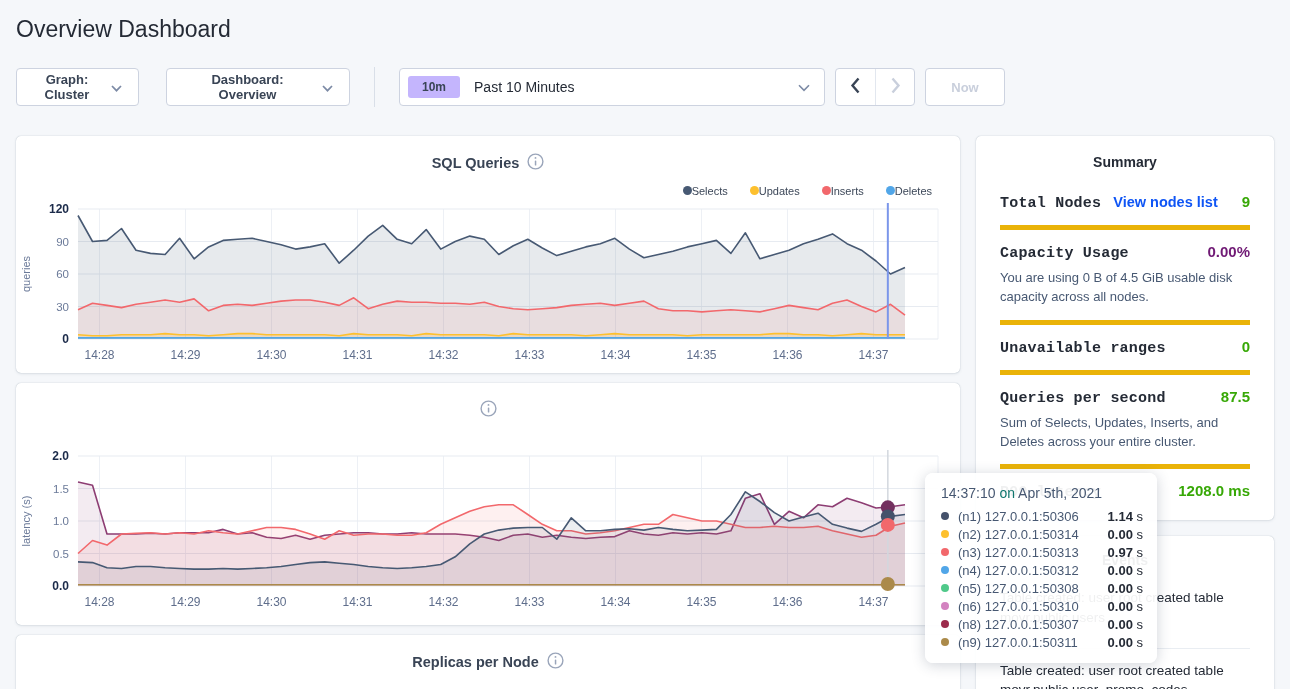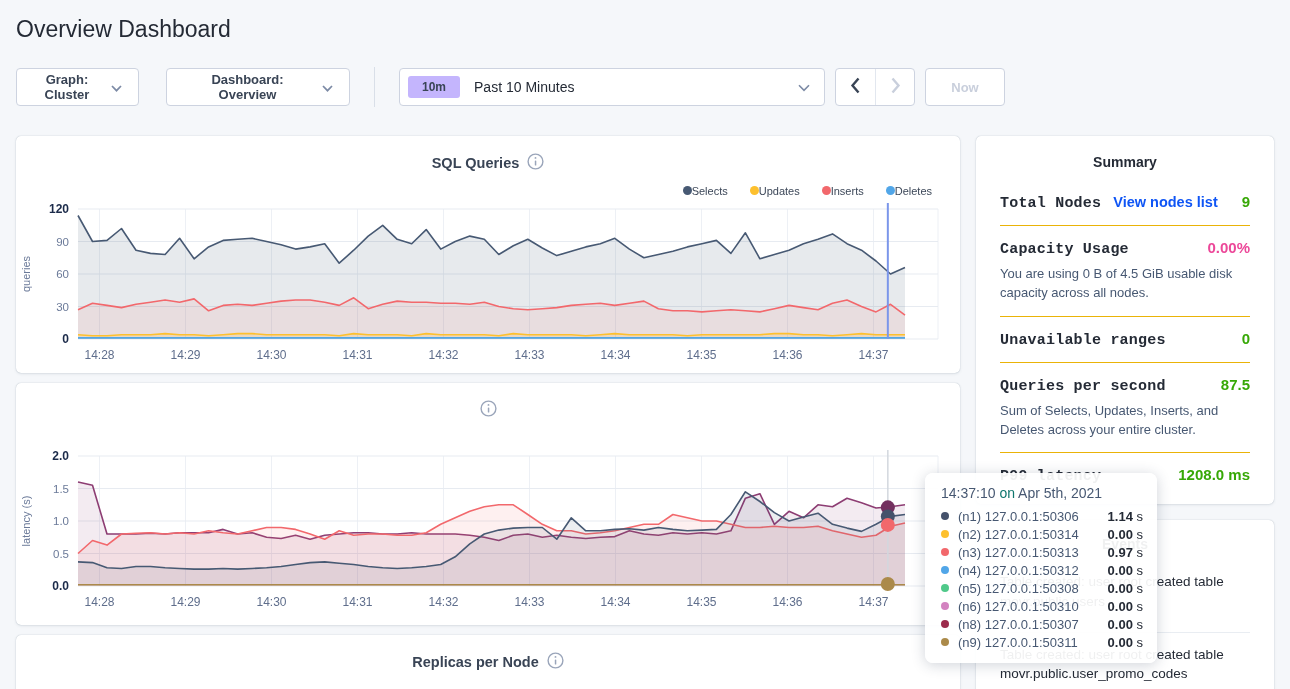--- a/index.html
+++ b/index.html
@@ -55,21 +55,21 @@
   .litem{display:inline-flex;align-items:center;gap:0;font-size:11px;color:#3c4758;cursor:pointer;}
   .ldot{width:9px;height:9px;border-radius:50%;display:inline-block;}
   svg.chart{display:block;}
   svg.chart text{font-family:"Liberation Sans",sans-serif;}
   #chart-1{margin-top:26px;}
   
   .stitle{text-align:center;font-size:14px;font-weight:bold;color:#242a35;padding-top:18px;}
   .summary{padding-bottom:6px;}
   .summary .stitle{margin-bottom:10px;}
   .srow{margin:0 24px;padding:13px 0;}
-  .srow + .srow{border-top:1px solid #eab308;}
+  .srow + .srow{border-top:5px solid #eab308;}
   .srow-head{display:flex;align-items:baseline;}
   .slabel{font-size:15px;font-weight:bold;color:#242a35;letter-spacing:.2px;font-family:Liberation Mono, monospace;}
   .slink{font-size:14.5px;font-weight:bold;margin-left:12px;text-decoration:none;cursor:pointer;}
   .svalue{margin-left:auto;font-size:15px;font-weight:bold;}
   .sdesc{margin-top:7px;font-size:13px;line-height:1.45;color:#475872;}
   .events{flex:1;padding:16px 24px;box-sizing:border-box;}
   .events .stitle{padding-top:0;margin-bottom:14px;}
   .eitem{font-size:13.5px;line-height:1.45;color:#242a35;white-space:pre-line;padding:6px 0 20px;}
   .eitem + .eitem{border-top:1px solid #e9edf2;padding-top:12px;}
   
@@ -279,21 +279,21 @@
             <div class="srow">
               <div class="srow-head">
                 <span class="slabel">Total Nodes</span>
                 <a class="slink" style="color: rgb(15, 85, 245);">View nodes list</a>
                 <span class="svalue" style="color: rgb(55, 168, 6);">9</span>
               </div>
             </div>
             <div class="srow">
               <div class="srow-head">
                 <span class="slabel">Capacity Usage</span>
-                <span class="svalue" style="color: #ec4899; padding-left: 40px;">0.00%</span>
+                <span class="svalue" style="color: #701a75; padding-left: 40px;">0.00%</span>
               </div>
               <div class="sdesc">You are using 0 B of 4.5 GiB usable disk capacity across all nodes.</div>
             </div>
             <div class="srow">
               <div class="srow-head">
                 <span class="slabel">Unavailable ranges</span>
                 <span class="svalue" style="color: rgb(55, 168, 6);">0</span>
               </div>
             </div>
             <div class="srow">

